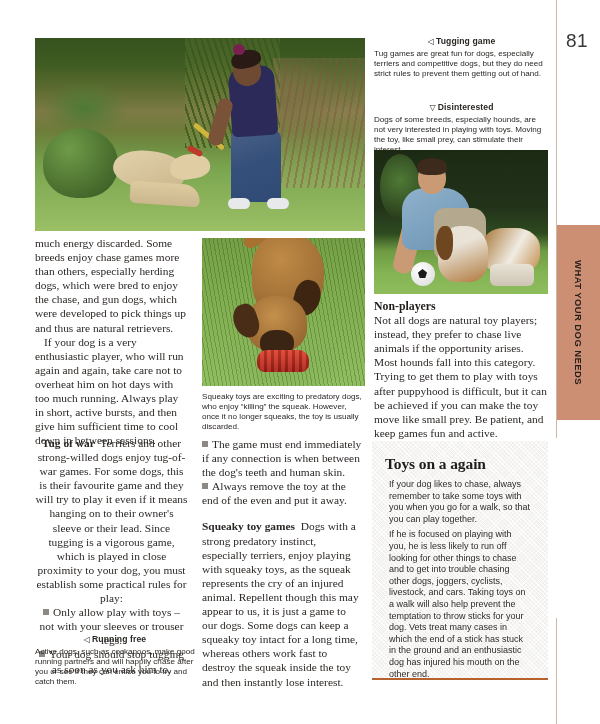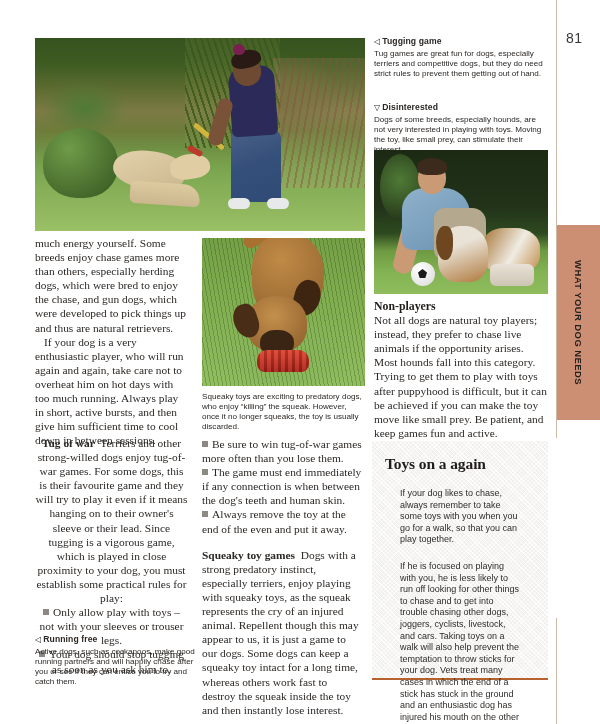--- a/index.html
+++ b/index.html
@@ -34,21 +34,21 @@
     left: 556px;
     width: 1px;
     height: 106px;
     background: #cbb9a8;
   }
   .page-number {
     position: absolute;
     top: 30px;
     left: 566px;
     font-family: "Liberation Sans", sans-serif;
-    font-size: 14px;
+    font-size: 19px;
     color: #3a3634;
     letter-spacing: 0.5px;
   }
   .thumb-tab {
     position: absolute;
     top: 225px;
     left: 557px;
     width: 43px;
     height: 195px;
     background: #cd8f73;
@@ -99,20 +99,21 @@
     font-size: 8.1px;
     line-height: 10.1px;
     color: #2b2724;
   }
   .caption-head {
     font-weight: bold;
     font-size: 8.6px;
     display: block;
     margin-bottom: 1.5px;
     letter-spacing: 0.1px;
+    text-align: center;
   }
   .arrow { font-size: 8px; margin-right: 2px; }
 
   
   .photo { position: absolute; overflow: hidden; }
 
   
   #photo-tug {
     left: 35px; top: 38px; width: 330px; height: 193px;
     background:
@@ -326,21 +327,21 @@
     color: #201c1a;
     margin: 0 0 6px 0;
     letter-spacing: -0.1px;
   }
   #toys-box .sans {
     font-family: "Liberation Sans", "DejaVu Sans", sans-serif;
     font-size: 9px;
     line-height: 11.6px;
     color: #2f2b28;
   }
-  #toys-box .sans p { margin: 15px; }
+  #toys-box .sans p { margin: 4px; }
 
   
   #col-left-text { position:absolute; left:35px; top:236px; width:153px; }
   #col-left-text2 { position:absolute; left:35px; top:436px; width:153px;text-align:center; }
   #cap-running { position:absolute; left:35px; top:634px; width:160px; }
 
   #col-mid-text { position:absolute; left:202px; top:437px; width:160px; }
   #cap-killer { position:absolute; left:202px; top:392px; width:163px; }
 
   #cap-tug { position:absolute; left:374px; top:36px; width:175px; }
@@ -378,21 +379,21 @@
     <div class="person-torso"></div>
     <div class="person-arm"></div>
     <div class="person-head"></div>
     <div class="person-hair"></div>
     <div class="person-bun"></div>
     <div class="shoe1"></div>
     <div class="shoe2"></div>
   </div>
 
   <div class="body-text" id="col-left-text">
-    <p>much energy yourself. Some breeds enjoy chase games more than others, especially herding dogs, which were bred to enjoy the chase, and gun dogs, which were developed to pick things up and thus are natural retrievers.</p>
+    <p>much energy discarded. Some breeds enjoy chase games more than others, especially herding dogs, which were bred to enjoy the chase, and gun dogs, which were developed to pick things up and thus are natural retrievers.</p>
     <p class="indent">If your dog is a very enthusiastic player, who will run again and again, take care not to overheat him on hot days with too much running. Always play in short, active bursts, and then give him sufficient time to cool down in between sessions.</p>
   </div>
 
   <div class="body-text" id="col-left-text2">
     <p><span class="run-in">Tug of war</span>&nbsp; <span>Terriers and other strong-willed dogs enjoy tug-of-war games. For some dogs, this is their favourite game and they will try to play it even if it means hanging on to their owner's sleeve or their lead. Since tugging is a vigorous game, which is played in close proximity to your dog, you must establish some practical rules for play:</span></p>
     <p class="bullet-line"><span class="sq"></span><span>Only allow play with toys – not with your sleeves or trouser legs.</span></p>
     <p class="bullet-line"><span class="sq"></span><span>Your dog should stop tugging as soon as you ask him to.</span></p>
   </div>
 
   <div class="caption" id="cap-running">
@@ -411,21 +412,20 @@
     <div class="toy">
         <div class="toy-ridge"></div>
       </div>
   </div>
 
   <div class="caption" id="cap-killer">
     <span>Squeaky toys are exciting to predatory dogs, who enjoy “killing” the squeak. However, once it no longer squeaks, the toy is usually discarded.</span>
   </div>
 
   <div class="body-text" id="col-mid-text">
-    <p class="bullet-line"><span class="sq"></span><span>Be sure to win tug-of-war games more often than you lose them.</span></p>
     <p class="bullet-line"><span class="sq"></span><span>The game must end immediately if any connection is when between the dog's teeth and human skin.</span></p>
     <p class="bullet-line"><span class="sq"></span><span>Always remove the toy at the end of the even and put it away.</span></p>
     <p style="height:12px"></p>
     <p><span class="run-in">Squeaky toy games</span>&nbsp; <span>Dogs with a strong predatory instinct, especially terriers, enjoy playing with squeaky toys, as the squeak represents the cry of an injured animal. Repellent though this may appear to us, it is just a game to our dogs. Some dogs can keep a squeaky toy intact for a long time, whereas others work fast to destroy the squeak inside the toy and then instantly lose interest.</span></p>
   </div>
 
   <div class="caption" id="cap-tug">
     <span class="caption-head"><span class="arrow">◁</span><span>Tugging game</span></span>
     <span>Tug games are great fun for dogs, especially terriers and competitive dogs, but they do need strict rules to prevent them getting out of hand.</span>
   </div>

